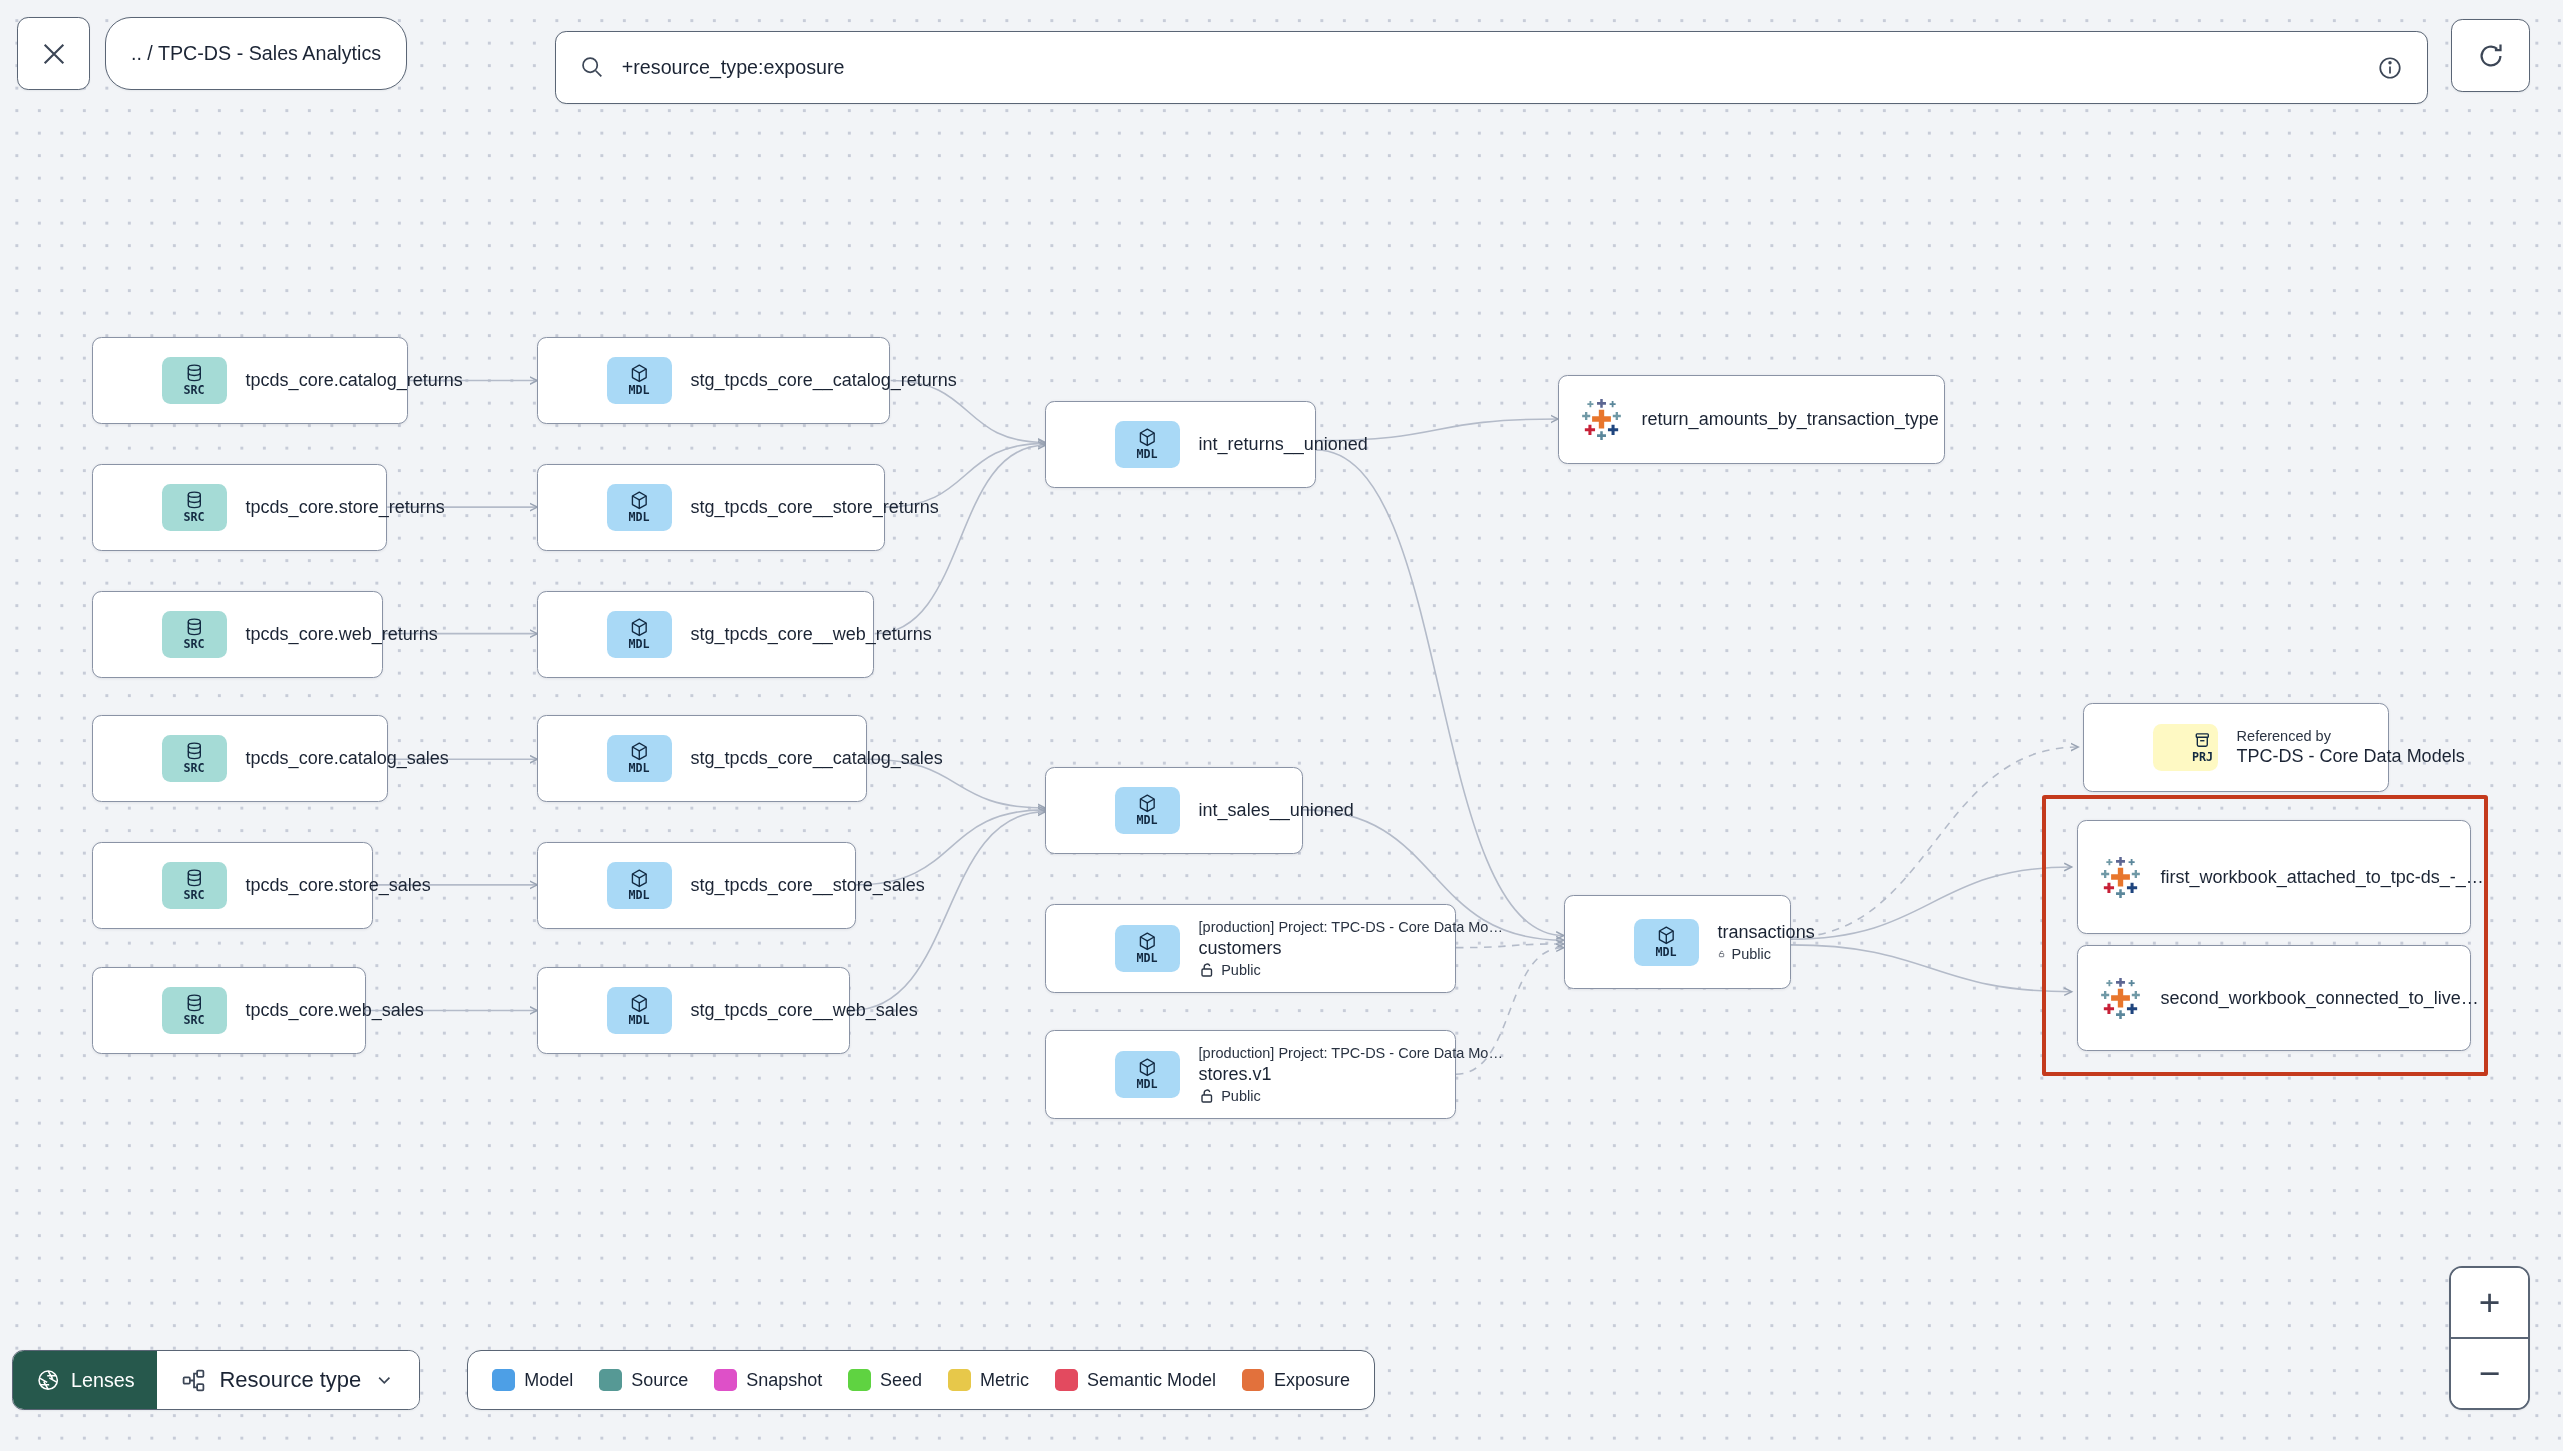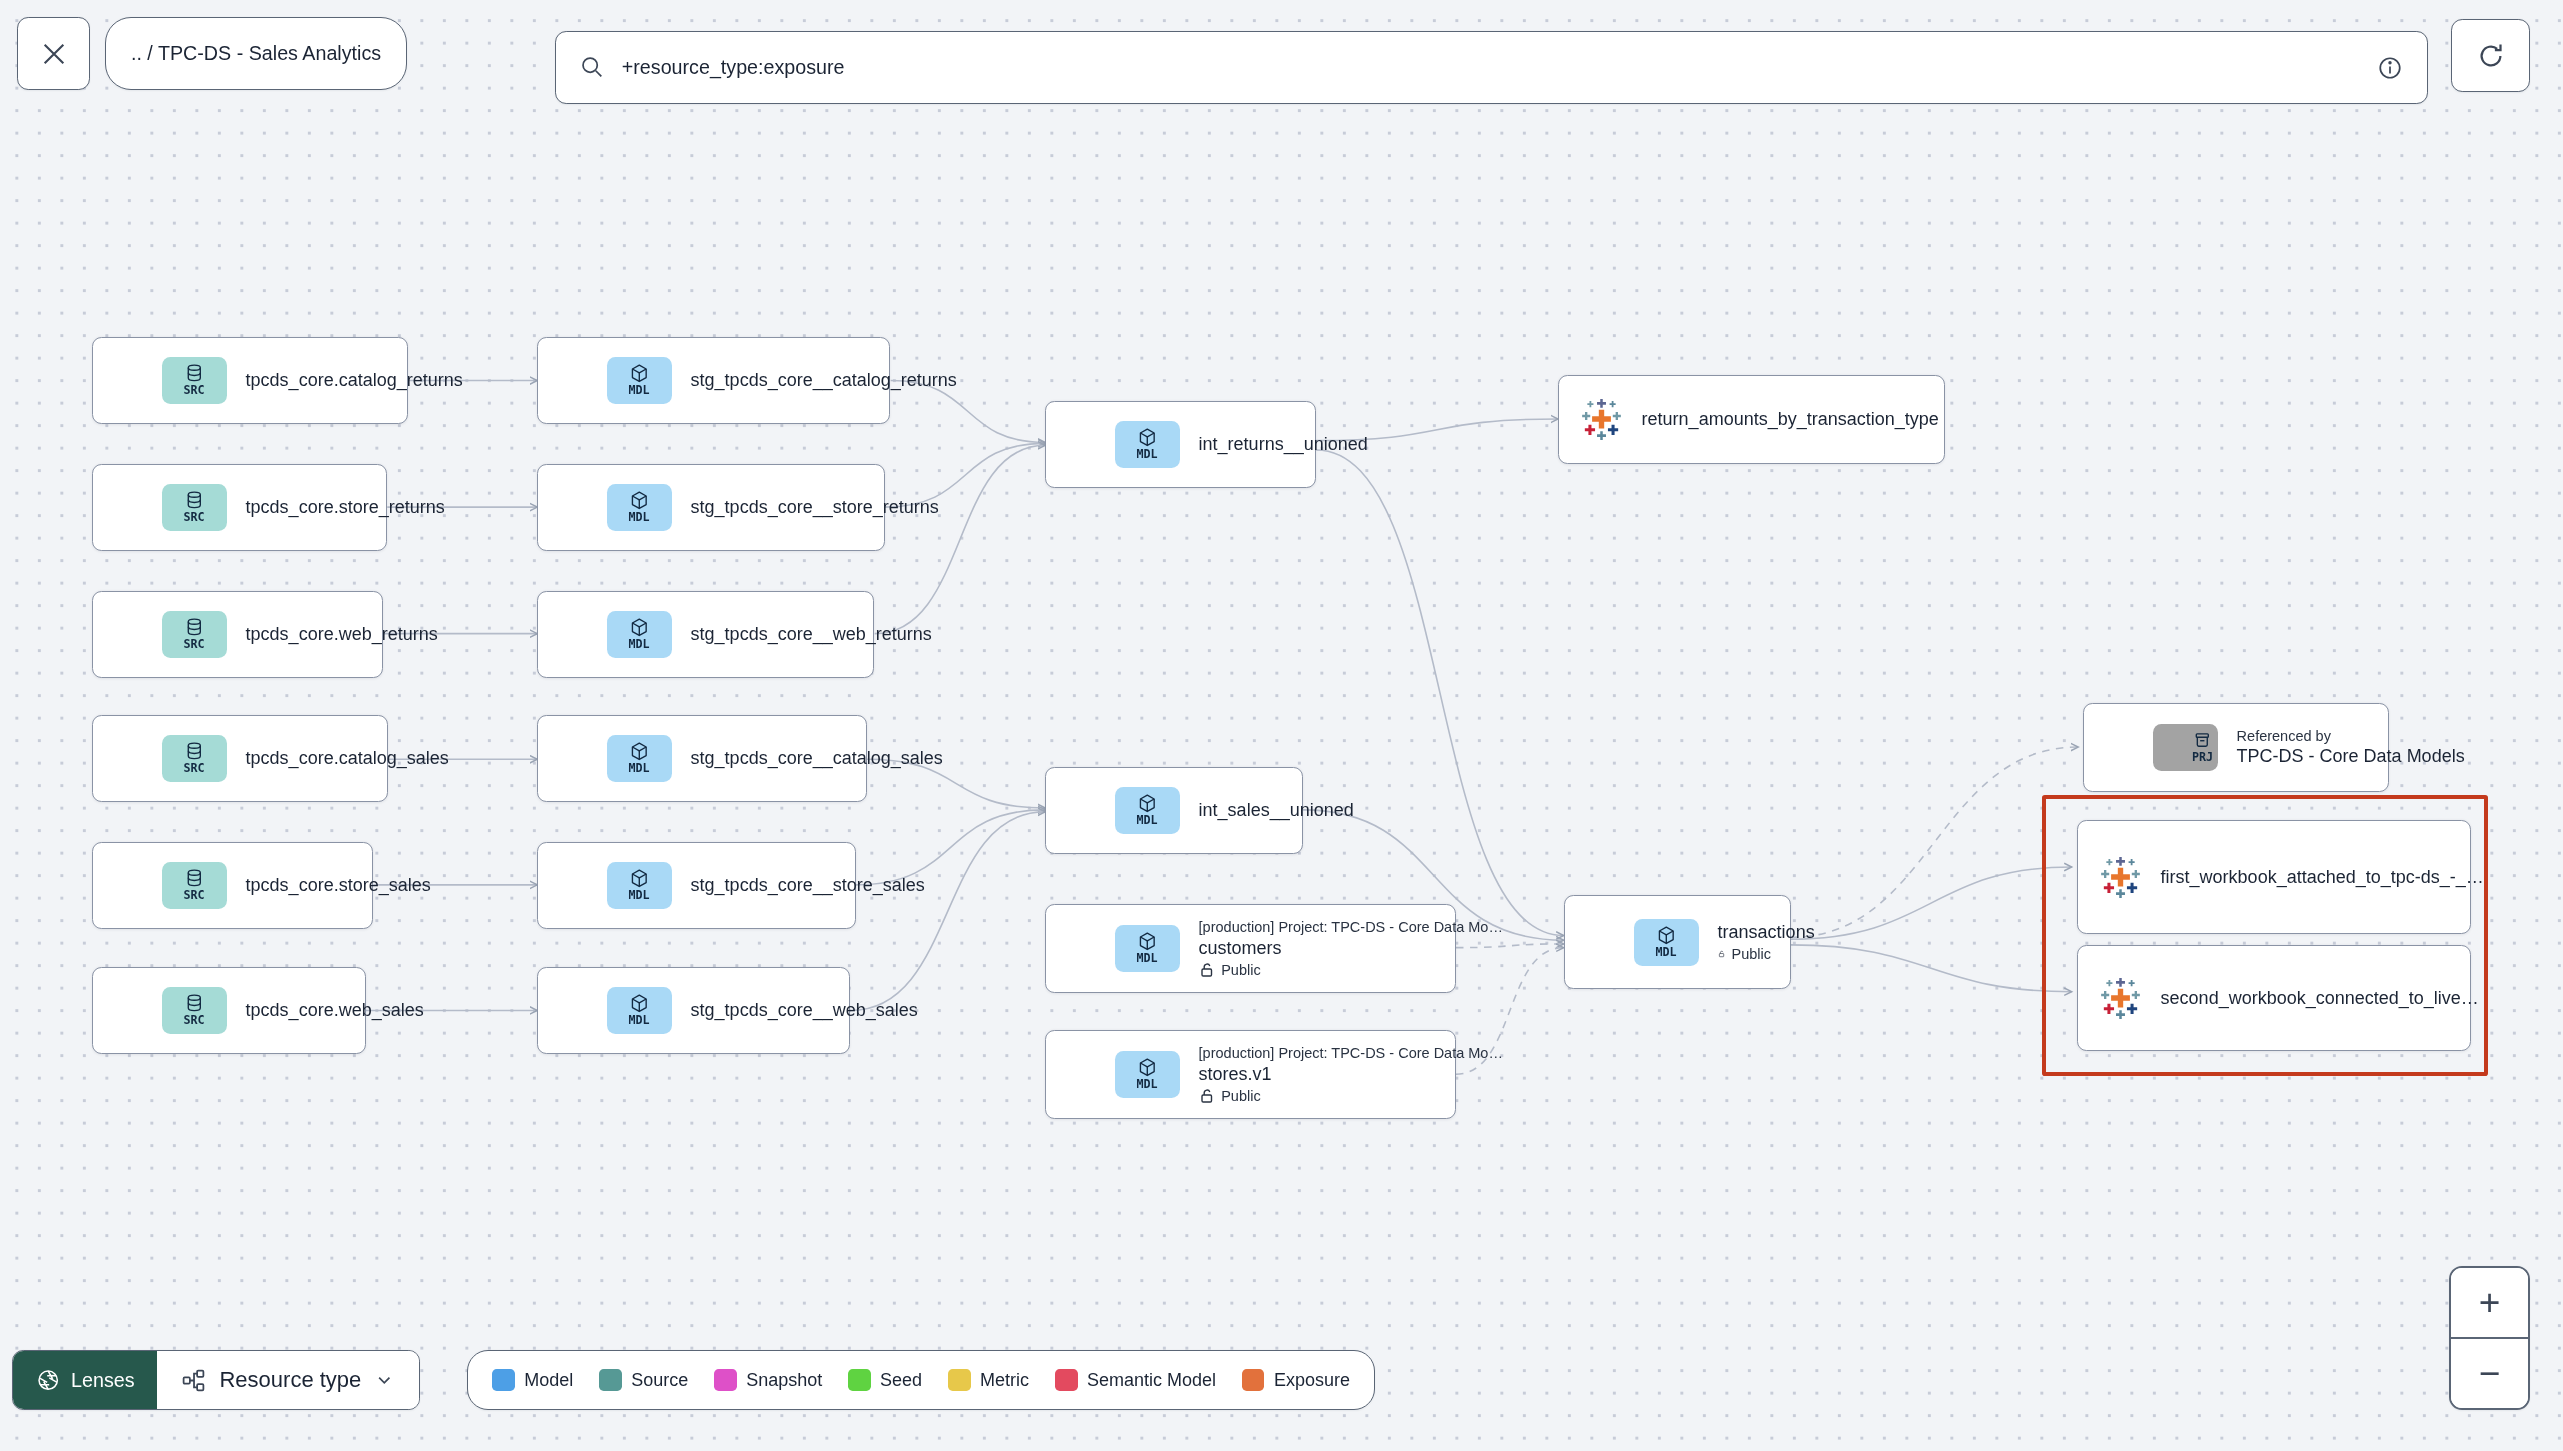--- a/index.html
+++ b/index.html
@@ -46,21 +46,21 @@
     width: 65px; height: 47px; border-radius: 8.4px; flex: 0 0 auto;
     display: flex; flex-direction: column; align-items: center; justify-content: center; margin-left: 48px;
   }
   .badge svg { width: 20.6px; height: 20.6px; }
   .badge .blab {
     font-family: "DejaVu Sans Mono", monospace; font-size: 11.7px;
     font-weight: 600; color: #132a42; line-height: 1.15;
   }
   .badge.source  { background: #a5dbd6; }
   .badge.model   { background: #a9d9f6; }
-  .badge.project { background: #a3a3a3; padding-left: 35px; }
+  .badge.project { background: #fef9c3; padding-left: 35px; }
   .ncol { display: flex; flex-direction: column; gap: 2.8px; min-width: 0; }
   .ntitle { font-size: 18px; color: #1b2434; white-space: nowrap; }
   .nsub   { font-size: 14.5px; color: #2a3342; white-space: nowrap; }
   .naccess { display: flex; align-items: center; gap: 6.6px; font-size: 14.5px; color: #2a3342; }
   .tableau-ic { width: 43px; height: 43px; flex: 0 0 auto; }
 
   #red-box {
     left: 2042px; top: 795px; width: 446px; height: 281px;
     border: 4.7px solid #c43a1d; border-radius: 2.8px;
   }
@@ -75,21 +75,21 @@
   #lenses-btn {
     background: #26584c; color: #fff; display: flex; align-items: center;
     gap: 11.2px; padding: 0 22.5px; font-size: 19.7px; cursor: pointer;
   }
   #resource-type-btn {
     display: flex; align-items: center; gap: 13px; padding: 0 24.4px;
     font-size: 22px; color: #1b2434; cursor: pointer; background: #fff;
   }
   #legend {
     left: 467px; top: 1350px; height: 60px; background: #fff;
-    border: 1.9px solid #5a6575; border-radius: 21px;
+    border: 1.9px solid #5a6575; border-radius: 14px;
     display: flex; align-items: center; gap: 26px; padding: 0 24.4px;
     box-shadow: 0 0.9px 1.9px rgba(20,30,50,.06);
   }
   .leg-item { display: flex; align-items: center; gap: 9.4px; font-size: 18px; color: #1b2434; }
   .leg-swatch { width: 22.5px; height: 22.5px; border-radius: 4.7px; }
 
   #zoom-ctrl {
     left: 2449px; top: 1266px; width: 81px; height: 144px;
     background: #fff; border: 2.3px solid #5a6575; border-radius: 13px;
     display: flex; flex-direction: column; overflow: hidden;

